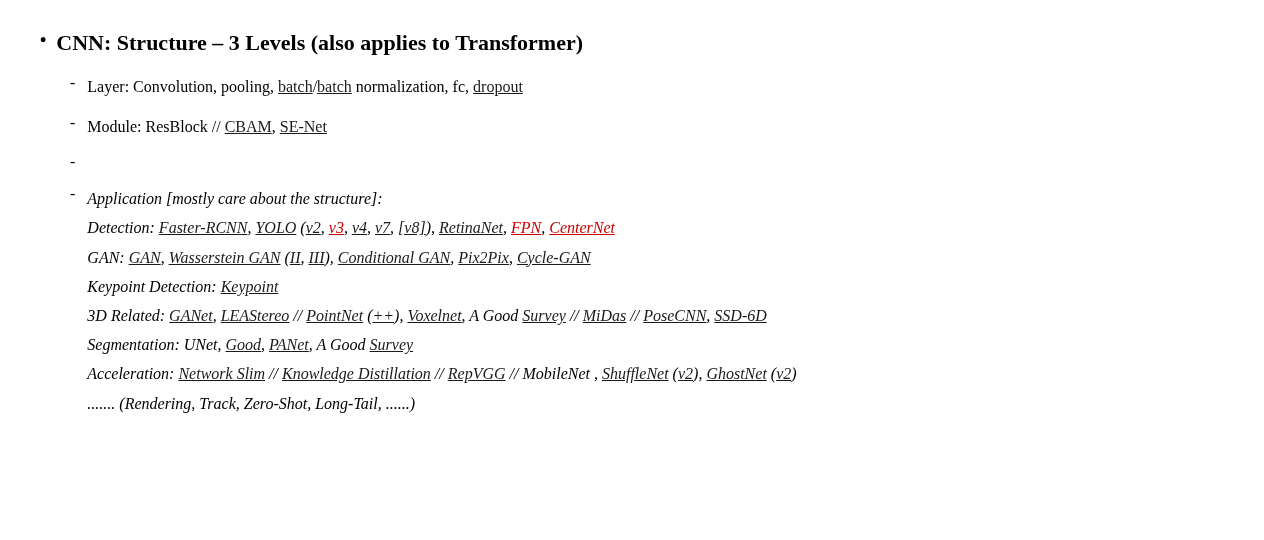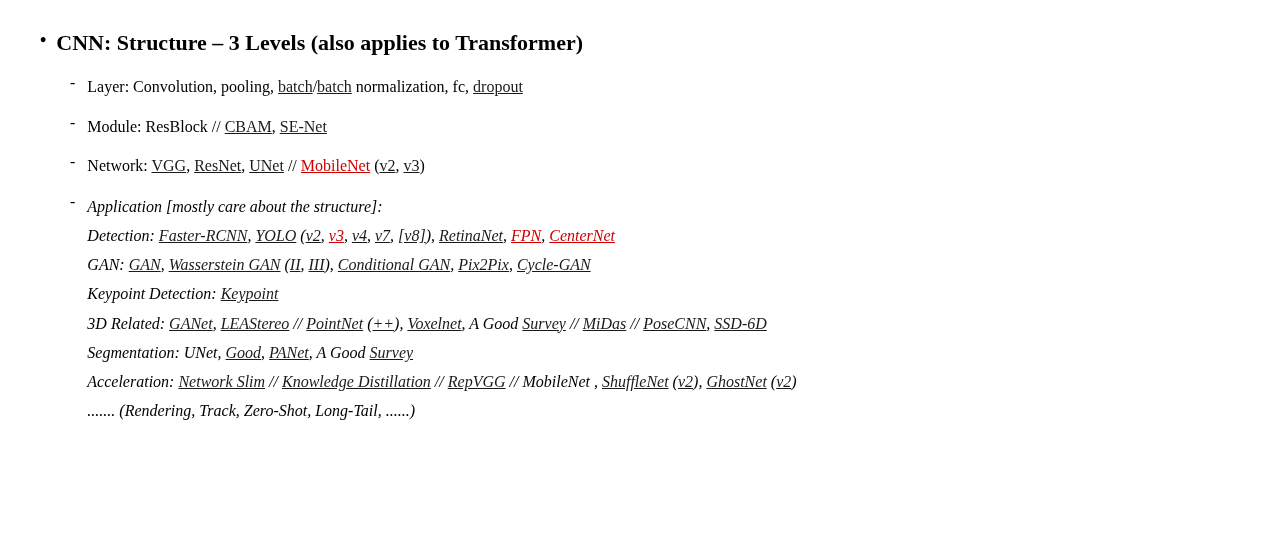--- a/index.html
+++ b/index.html
@@ -85,23 +85,20 @@
 
     <div class="sub-item">
       <span class="dash">-</span>
       <div class="sub-content">
         Module: ResBlock // <a class="dark-link" href="#">CBAM</a>, <a class="dark-link" href="#">SE-Net</a>
       </div>
     </div>
 
     <div class="sub-item">
       <span class="dash">-</span>
-      <div class="sub-content">
-        Network: <a class="dark-link" href="#">VGG</a>, <a class="dark-link" href="#">ResNet</a>, <a class="dark-link" href="#">UNet</a> // <a class="red-link" href="#">MobileNet</a> (<a class="dark-link" href="#">v2</a>, <a class="dark-link" href="#">v3</a>)
-      </div>
     </div>
 
     <div class="sub-item">
       <span class="dash">-</span>
       <div class="sub-content">
         <span class="line">Application [mostly care about the structure]:</span>
         <span class="line">
           Detection: <a class="dark-link" href="#">Faster-RCNN</a>, <a class="dark-link" href="#">YOLO</a> (<a class="dark-link" href="#">v2</a>, <a class="red-link" href="#">v3</a>, <a class="dark-link" href="#">v4</a>, <a class="dark-link" href="#">v7</a>, <a class="dark-link" href="#">[v8]</a>), <a class="dark-link" href="#">RetinaNet</a>, <a class="red-link" href="#">FPN</a>, <a class="red-link" href="#">CenterNet</a>
         </span>
         <span class="line">

